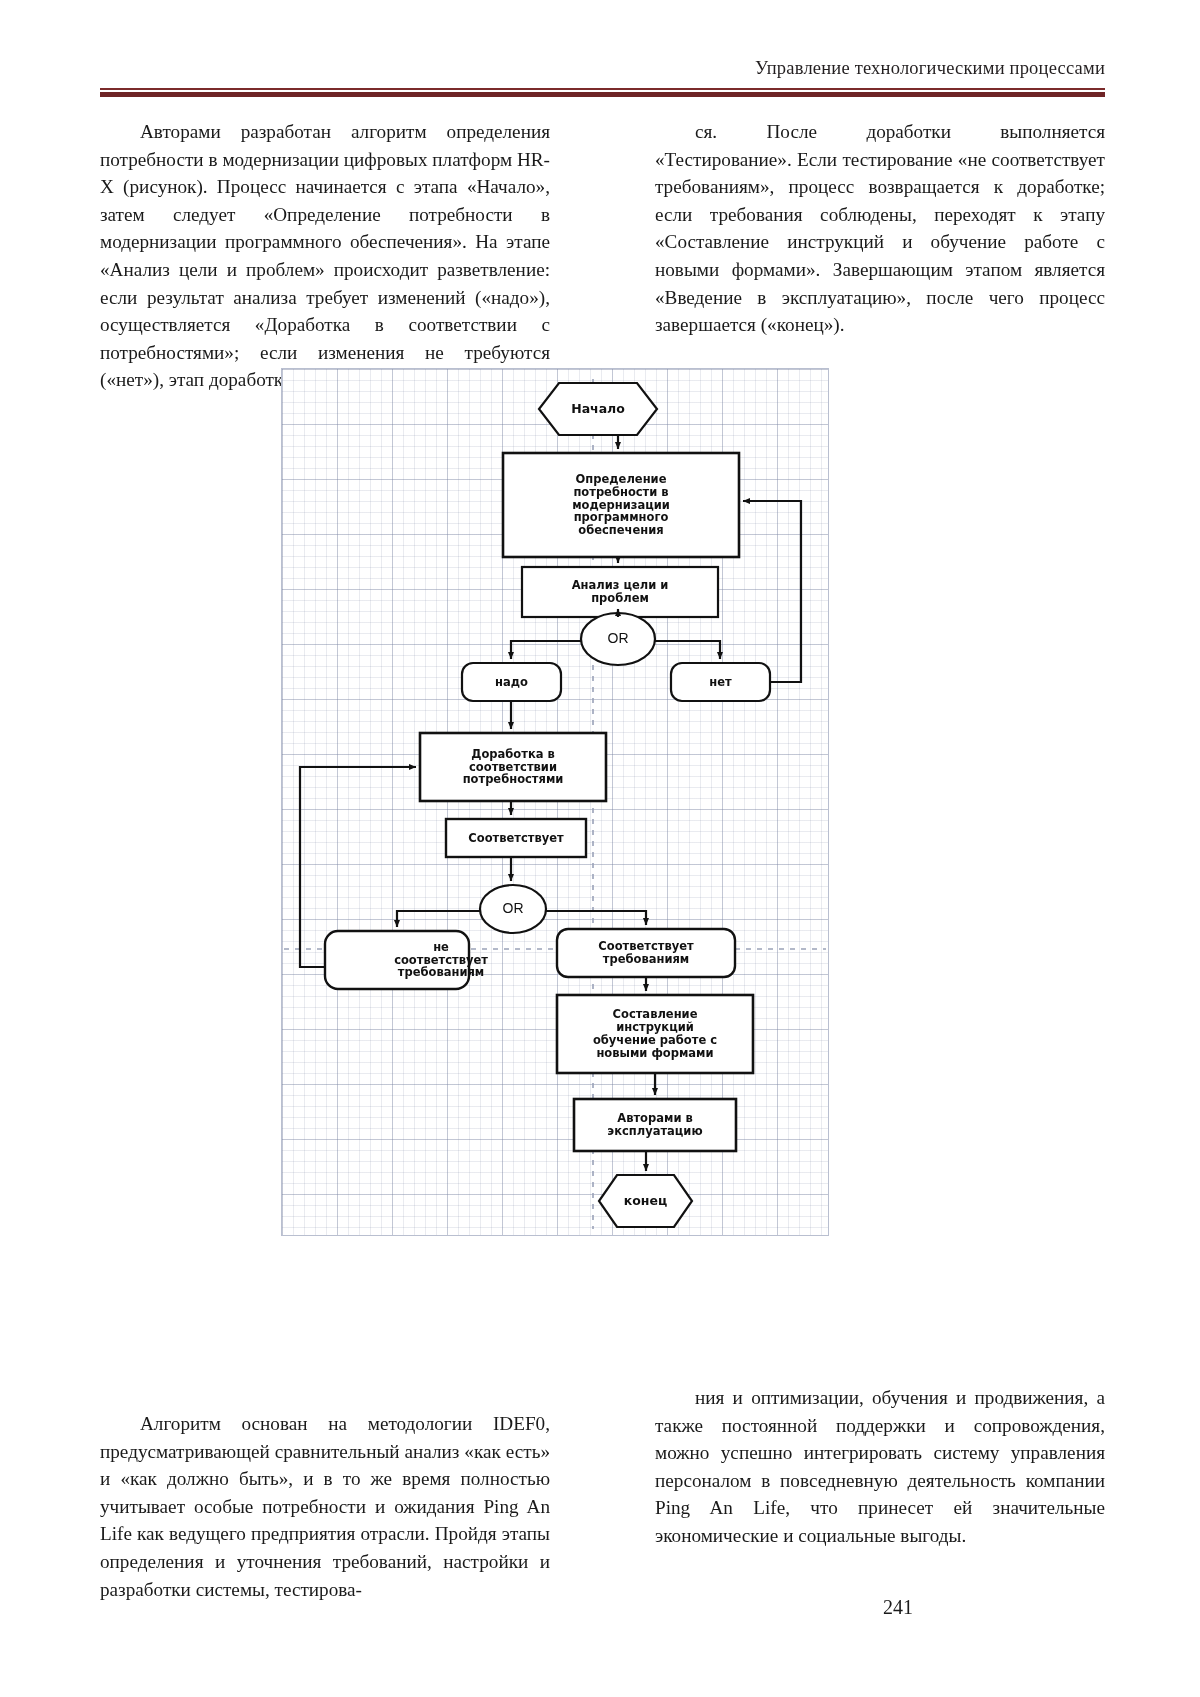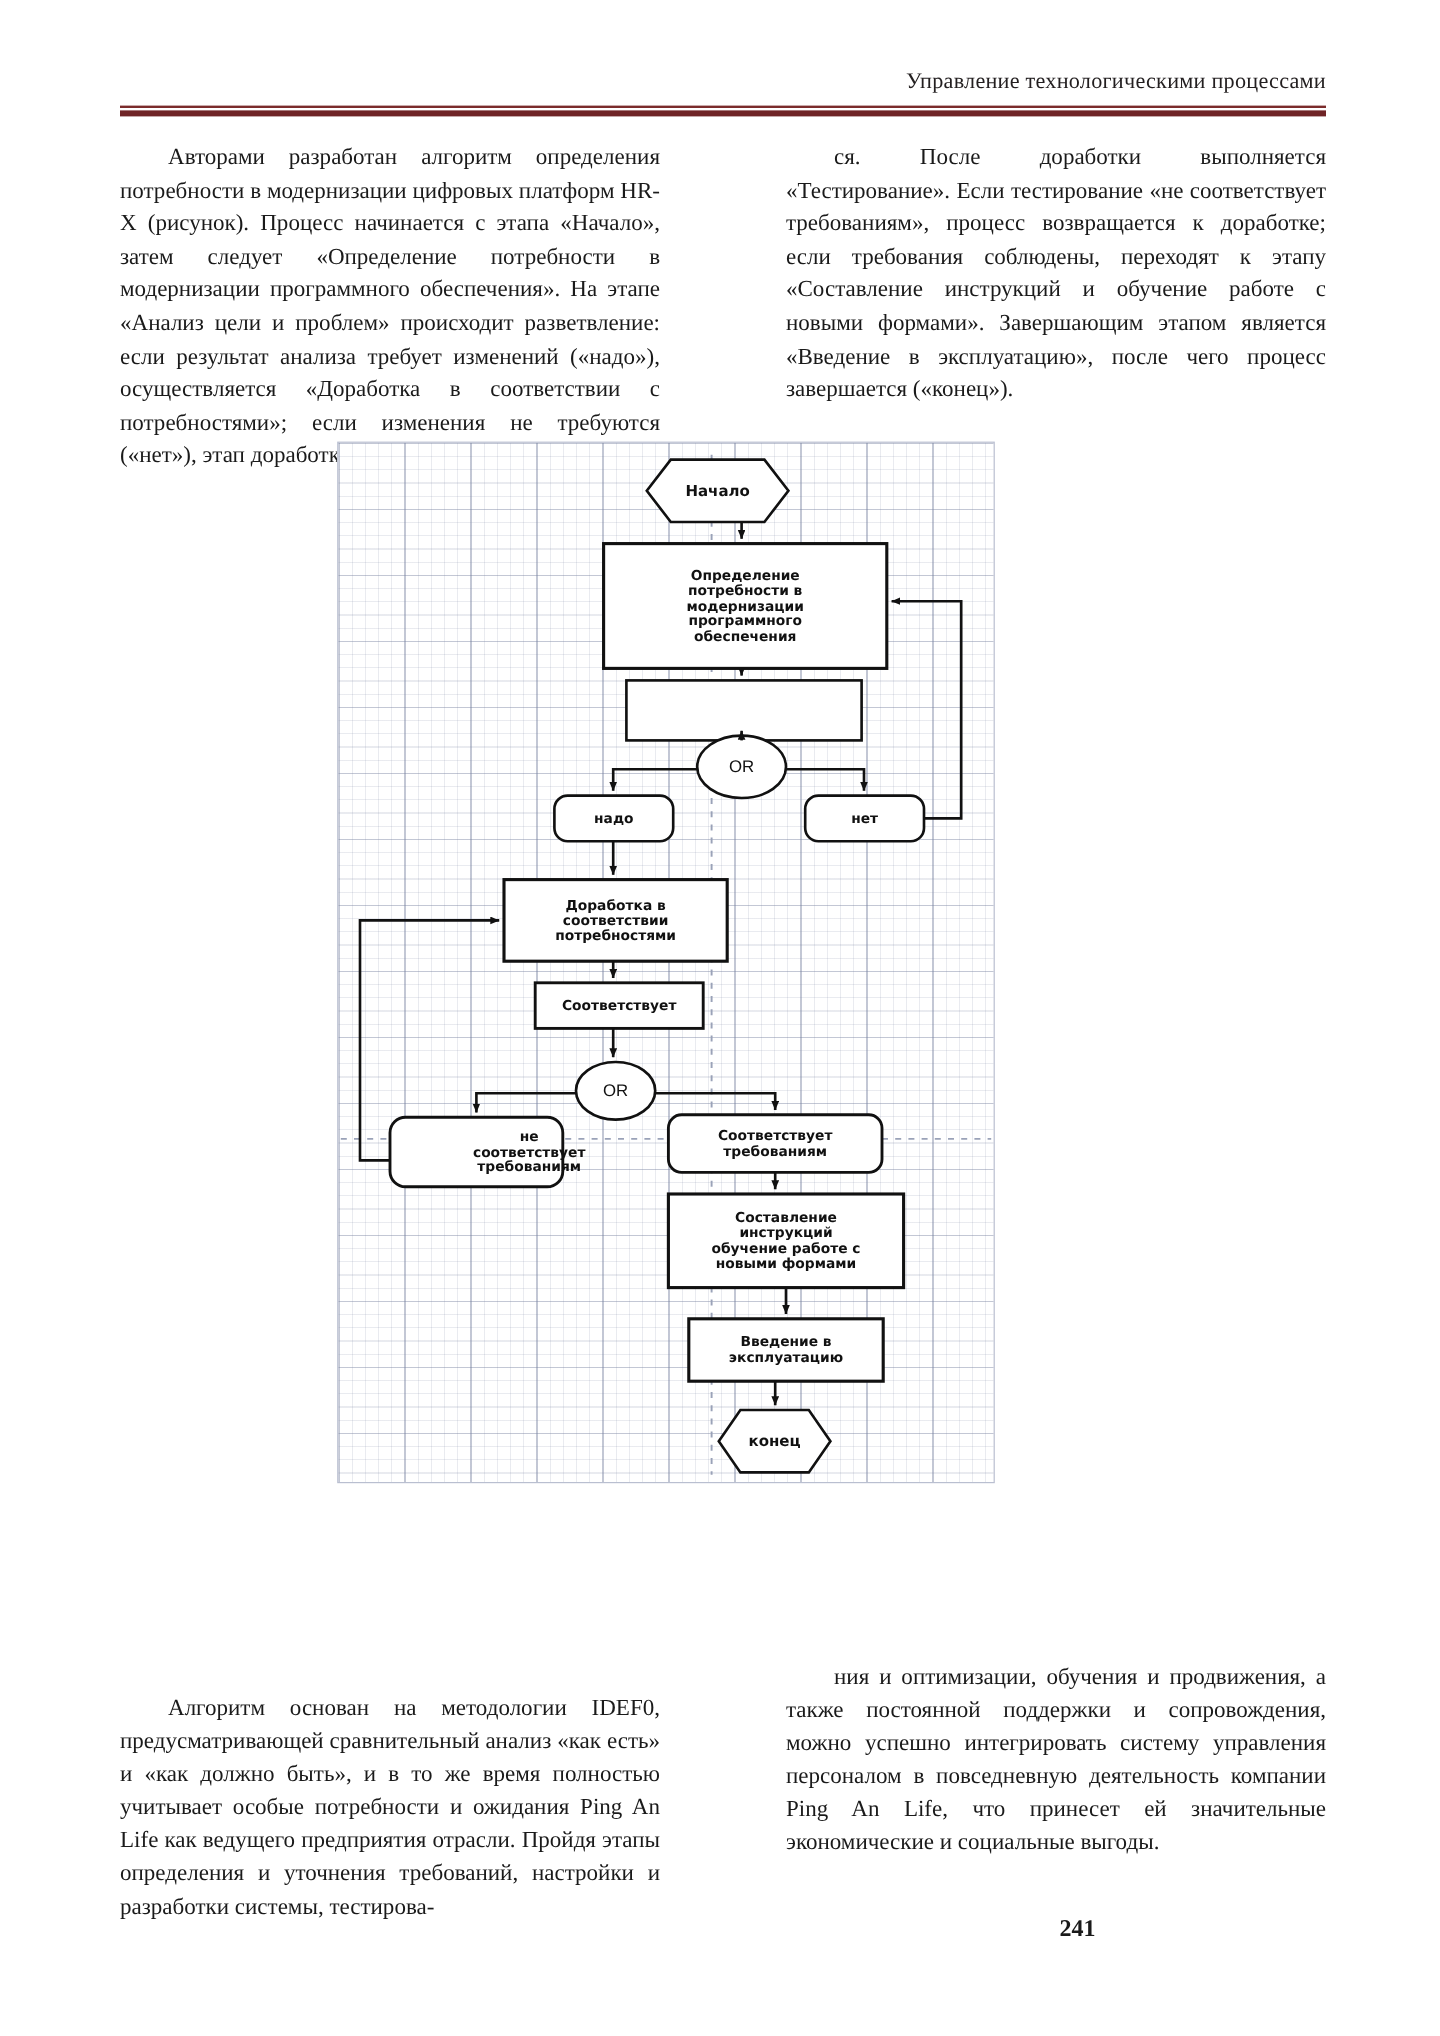--- a/index.html
+++ b/index.html
@@ -130,21 +130,20 @@
     font-weight: bold;
     color: #111111;
   }
 
   .page-number {
     position: absolute;
     right: 95px;
     bottom: 78px;
     font-size: 20px;
     color: #1a1a1a;
-    font-weight: bold;
   }
 </style>
 </head>
 <body>
 
 <div class="page">
 
   <div class="running-head">Управление технологическими процессами</div>
 
   <div class="rule-wrap">
@@ -237,20 +236,22 @@
     </svg>
 
     <div class="node-label nl-md" style="left:257px; top:14px; width:118px; height:52px;">Начало</div>
 
     <div class="node-label nl-sm" style="left:221px; top:84px; width:236px; height:104px; white-space:pre-line;">Определение
 потребности в
 модернизации
 программного
 обеспечения</div>
 
+    <div class="node-label nl-sm" style="left:240px; top:198px; width:196px; height:50px; white-space:pre-line;">Анализ цели и
+проблем</div>
 
     <div class="node-label nl-or" style="left:299px; top:244px; width:74px; height:52px;">OR</div>
 
     <div class="node-label nl-sm" style="left:180px; top:294px; width:99px; height:38px;border-radius:19px;">надо</div>
 
     <div class="node-label nl-sm" style="left:389px; top:294px; width:99px; height:38px;">нет</div>
 
     <div class="node-label nl-sm" style="left:138px; top:364px; width:186px; height:68px; white-space:pre-line;">Доработка в
 соответствии
 потребностями</div>
@@ -264,21 +265,21 @@
 требованиям</div>
 
     <div class="node-label nl-sm" style="left:275px; top:560px; width:178px; height:48px; white-space:pre-line;">Соответствует
 требованиям</div>
 
     <div class="node-label nl-sm" style="left:275px; top:626px; width:196px; height:78px; white-space:pre-line;">Составление
 инструкций
 обучение работе с
 новыми формами</div>
 
-    <div class="node-label nl-sm" style="left:292px; top:730px; width:162px; height:52px; white-space:pre-line;">Введение в
+    <div class="node-label nl-sm" style="left:292px; top:730px; width:162px; height:52px; white-space:pre-line;">Авторами в
 эксплуатацию</div>
 
     <div class="node-label nl-md" style="left:317px; top:806px; width:93px; height:52px;">конец</div>
   </div>
 
 
   <div class="col col-left-bot">
     <p>Алгоритм основан на методологии IDEF0, предусматривающей сравнительный анализ «как есть» и «как должно быть», и в то же время полностью учитывает особые потребности и ожидания Ping An Life как ведущего предприятия отрасли. Пройдя этапы определения и уточнения требований, настройки и разработки системы, тестирова-</p>
   </div>
 

